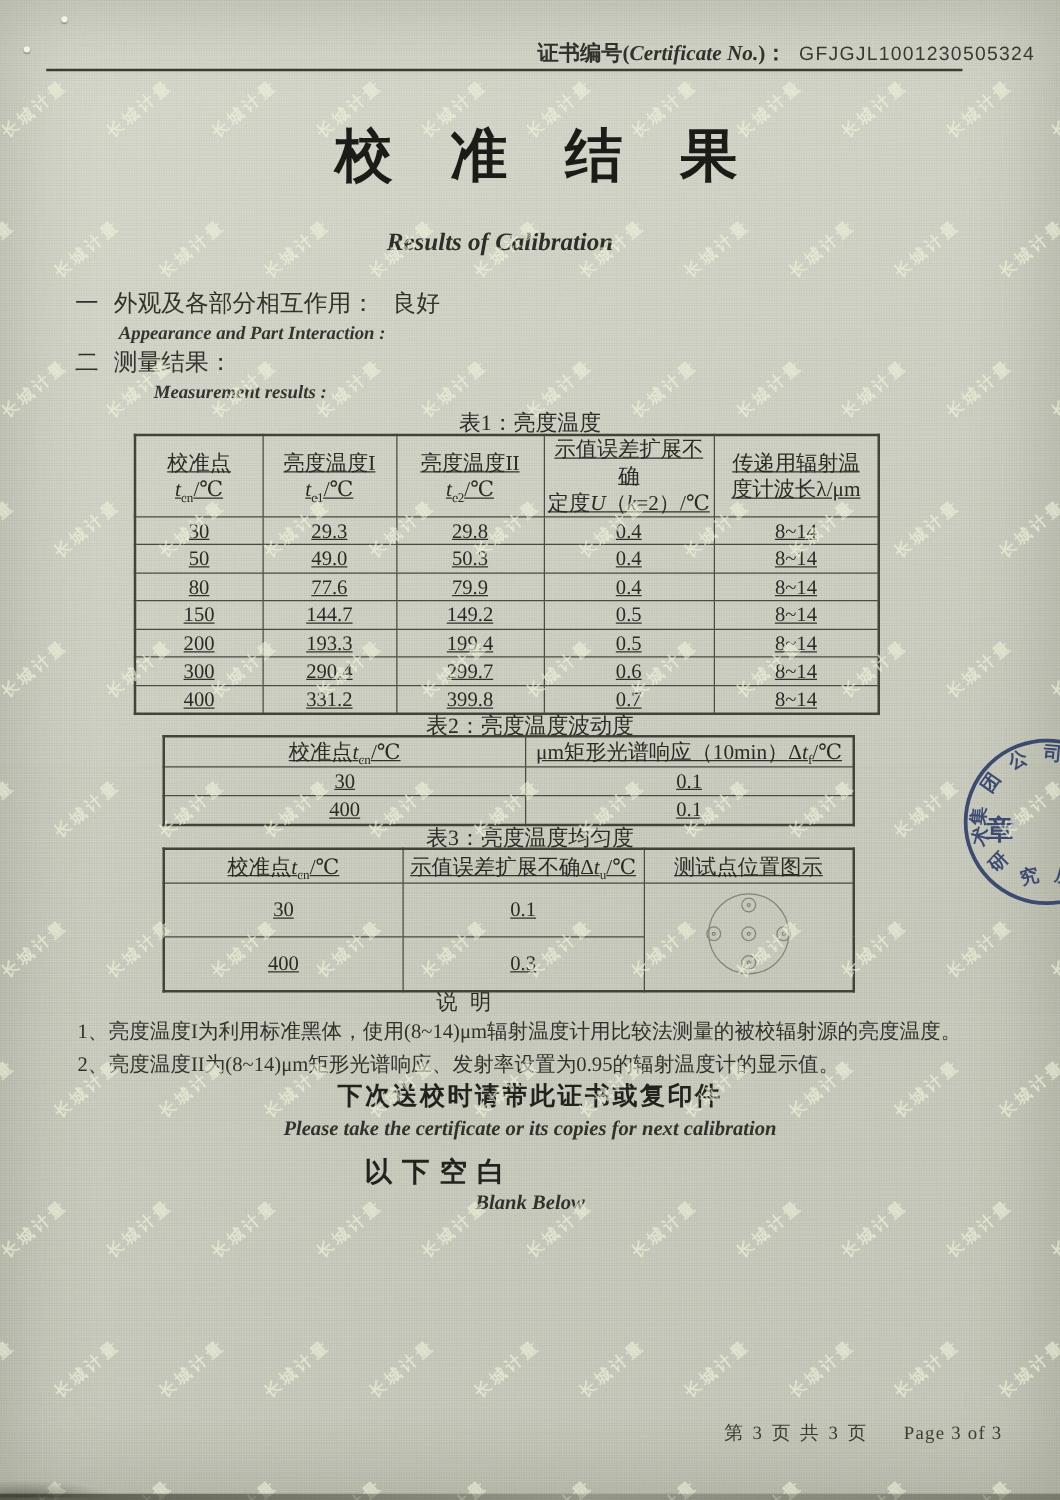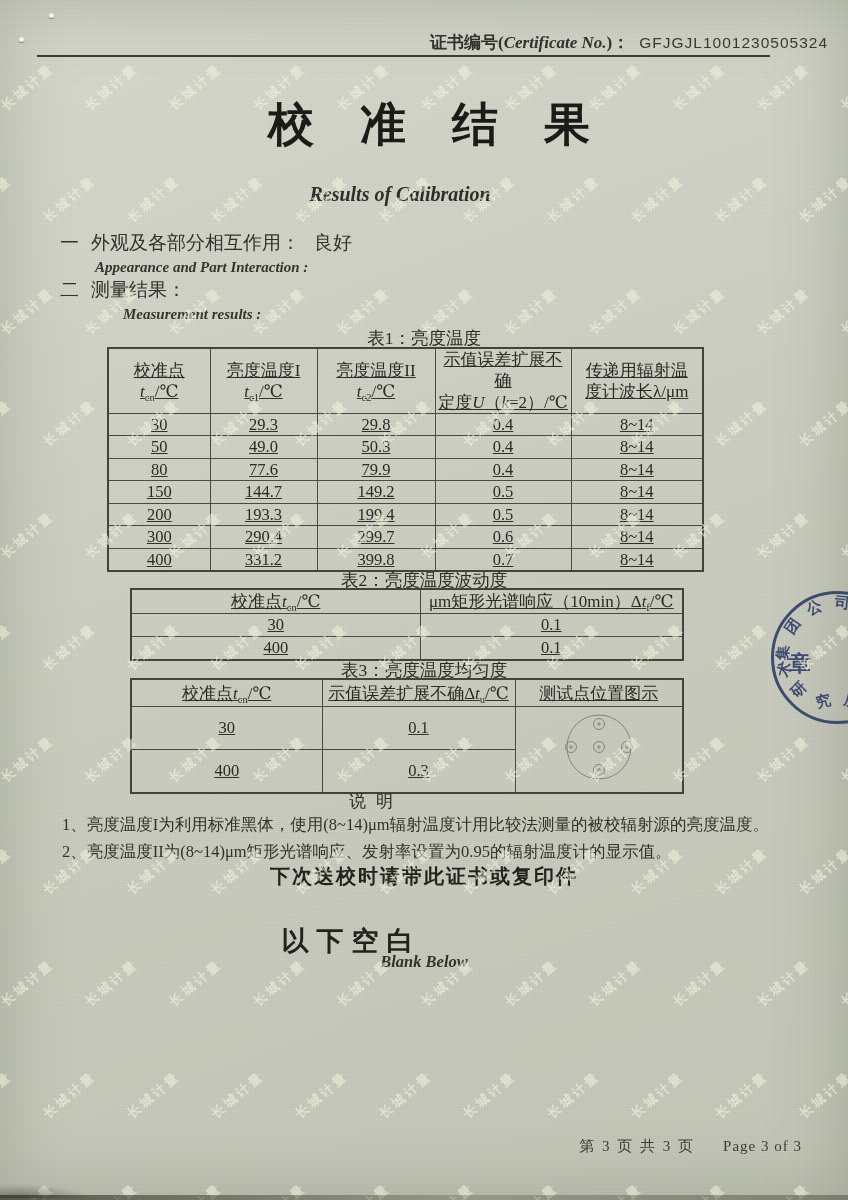--- a/index.html
+++ b/index.html
@@ -61,21 +61,21 @@
   .t3 td{height:40px;font-size:16.5px;}
   .sym{font-style:italic;font-family:"Liberation Serif",serif;}
   sub{font-size:10.5px;line-height:0;}
   
   .notes-head{top:790px;left:0;width:752px;text-align:center;font-size:17px;letter-spacing:10px;color:#2c2c26;z-index:2;}
   .note{left:62px;width:762px;font-size:16.5px;line-height:1.45;padding-left:26px;text-indent:-26px;z-index:2;}
   .note1{top:813px;}
   .note2{top:840px;}
   .next-zh{top:863px;left:0;width:848px;text-align:center;font-size:20px;font-weight:bold;letter-spacing:2px;color:#23231e;z-index:2;}
   .next-en{top:893px;left:0;width:848px;text-align:center;font-size:16.5px;font-style:italic;font-weight:bold;z-index:2;}
-  .blank-zh{top:923px;left:0;width:703px;text-align:center;font-size:27px;font-weight:bold;letter-spacing:8px;color:#23231e;z-index:2;}
+  .blank-zh{top:923px;left:0;width:703px;text-align:center;font-size:22px;font-weight:bold;letter-spacing:8px;color:#23231e;z-index:2;}
   .blank-en{top:952px;left:0;width:848px;text-align:center;font-size:16.5px;font-style:italic;font-weight:bold;z-index:2;}
   
   .page-footer{top:1137px;right:46px;font-size:15px;letter-spacing:2px;color:#3c3c34;white-space:nowrap;z-index:2;}
   .page-footer .en{margin-left:28px;letter-spacing:1px;}
   
   .wm-layer{position:absolute;inset:0;z-index:4;pointer-events:none;mix-blend-mode:lighten;}
   .wm{position:absolute;transform:rotate(-40deg);color:rgba(240,243,218,0.85);
       font-family:"Liberation Sans","DejaVu Sans",sans-serif;font-size:13px;font-weight:600;letter-spacing:3px;white-space:nowrap;opacity:.75;}
   
   .stamp{top:582px;left:762px;width:160px;height:160px;z-index:3;opacity:.88;}
@@ -258,20 +258,21 @@
       <td>0.3</td>
     </tr>
   </tbody>
     </table>
 
   <div class="abs notes-head">说明</div>
   <div class="abs note note1">1、亮度温度I为利用标准黑体，使用(8~14)μm辐射温度计用比较法测量的被校辐射源的亮度温度。</div>
   <div class="abs note note2">2、亮度温度II为(8~14)μm矩形光谱响应、发射率设置为0.95的辐射温度计的显示值。</div>
 
   <div class="abs next-zh">下次送校时请带此证书或复印件</div>
+  <div class="abs next-en">Please take the certificate or its copies for next calibration</div>
   <div class="abs blank-zh">以下空白</div>
   <div class="abs blank-en">Blank Below</div>
 
   <div class="abs page-footer">
     <span>第 3 页 共 3 页</span><span class="en">Page 3 of 3</span>
   </div>
 
   <svg class="abs stamp" viewBox="0 0 160 160">
     <circle cx="75.5" cy="75.5" r="65" fill="none" stroke="#2b3a68" stroke-width="3"></circle>
     <g font-size="15" text-anchor="middle">

